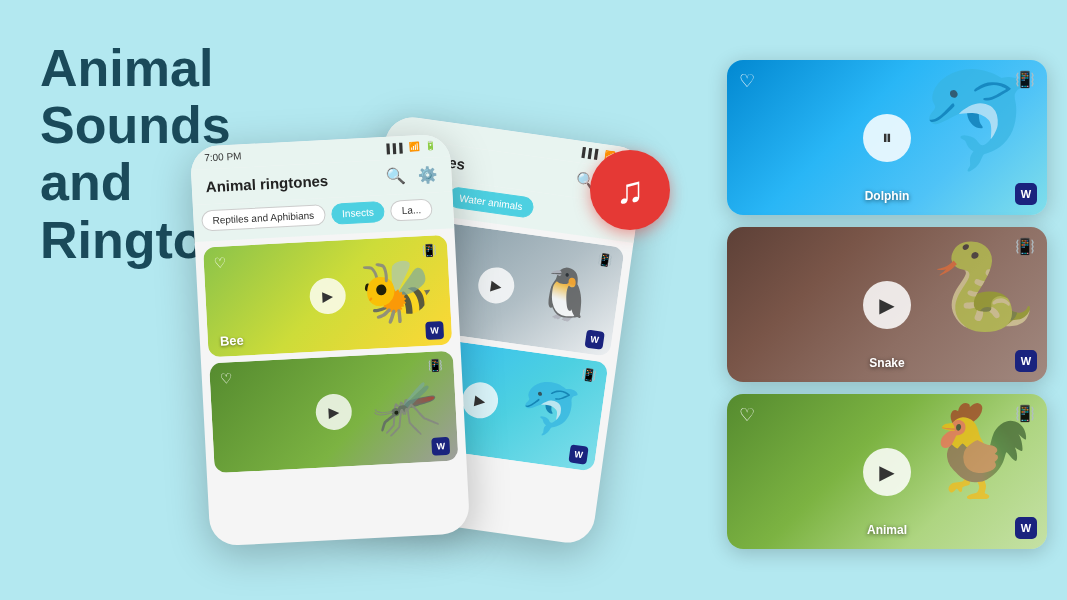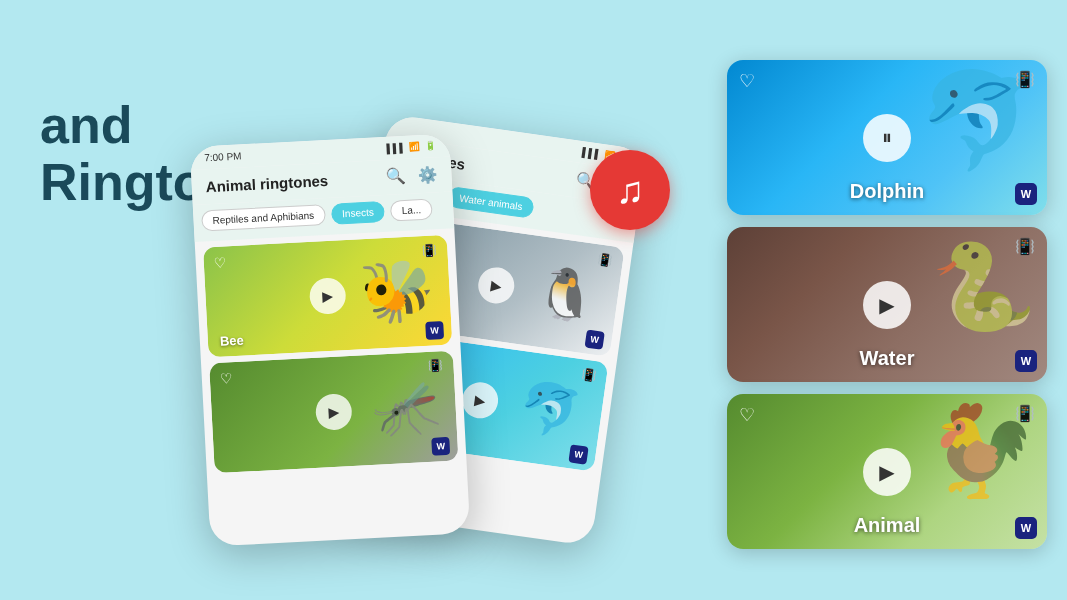--- a/index.html
+++ b/index.html
@@ -277,21 +277,21 @@
     .rooster-bg {
       background: linear-gradient(135deg, #558b2f 0%, #7cb342 40%, #aed581 70%, #c5e1a5 100%);
     }
 
     .big-card-name {
       position: absolute;
       bottom: 12px;
       left: 50%;
       transform: translateX(-50%);
       color: white;
-      font-size: 20px;
+      font-size: 12px;
       font-weight: 700;
       text-shadow: 0 1px 4px rgba(0,0,0,0.6);
       white-space: nowrap;
     }
 
     .big-play-btn {
       position: absolute;
       top: 50%;
       left: 50%;
       transform: translate(-50%, -50%);
@@ -347,21 +347,21 @@
       right: 20px;
       top: 50%;
       transform: translateY(-50%);
       opacity: 0.75;
     }
   </style>
 </head>
 <body>
 
 <div class="hero-title">
-  <br>
+  <span>Animal Sounds</span><br>
   <span>and Ringtones</span>
 </div>
 
 <div class="phone phone-back">
   <div class="phone-status-bar">
     <span style="font-size:9px;color:#555;"></span>
     <div class="phone-status-icons">
       <span>▌▌▌</span>
       <span>📶</span>
       <span>🔋</span>
@@ -459,21 +459,21 @@
     <div class="big-card-name">Dolphin</div>
     <div class="big-w-badge">W</div>
   </div>
 
   <div class="big-card">
     <div class="big-card-bg snake-bg">
       <span style="position:absolute; font-size:85px; right:10px; top:10px; opacity:0.65;">🐍</span>
     </div>
     <div class="big-play-btn">▶</div>
     <span class="big-phone-icon">📳</span>
-    <div class="big-card-name">Water</div>
+    <div class="big-card-name">Snake</div>
     <div class="big-w-badge">W</div>
   </div>
 
   <div class="big-card">
     <div class="big-card-bg rooster-bg">
       <span style="position:absolute; font-size:90px; right:10px; top:5px; opacity:0.65;">🐓</span>
     </div>
     <div class="big-play-btn">▶</div>
     <span class="big-heart-icon">♡</span>
     <span class="big-phone-icon">📳</span>

